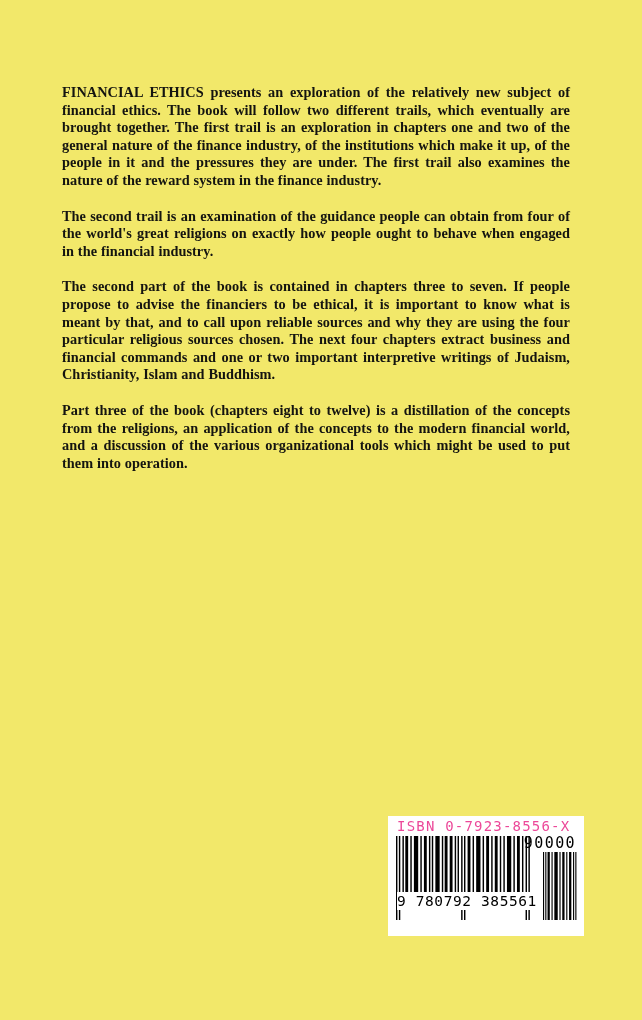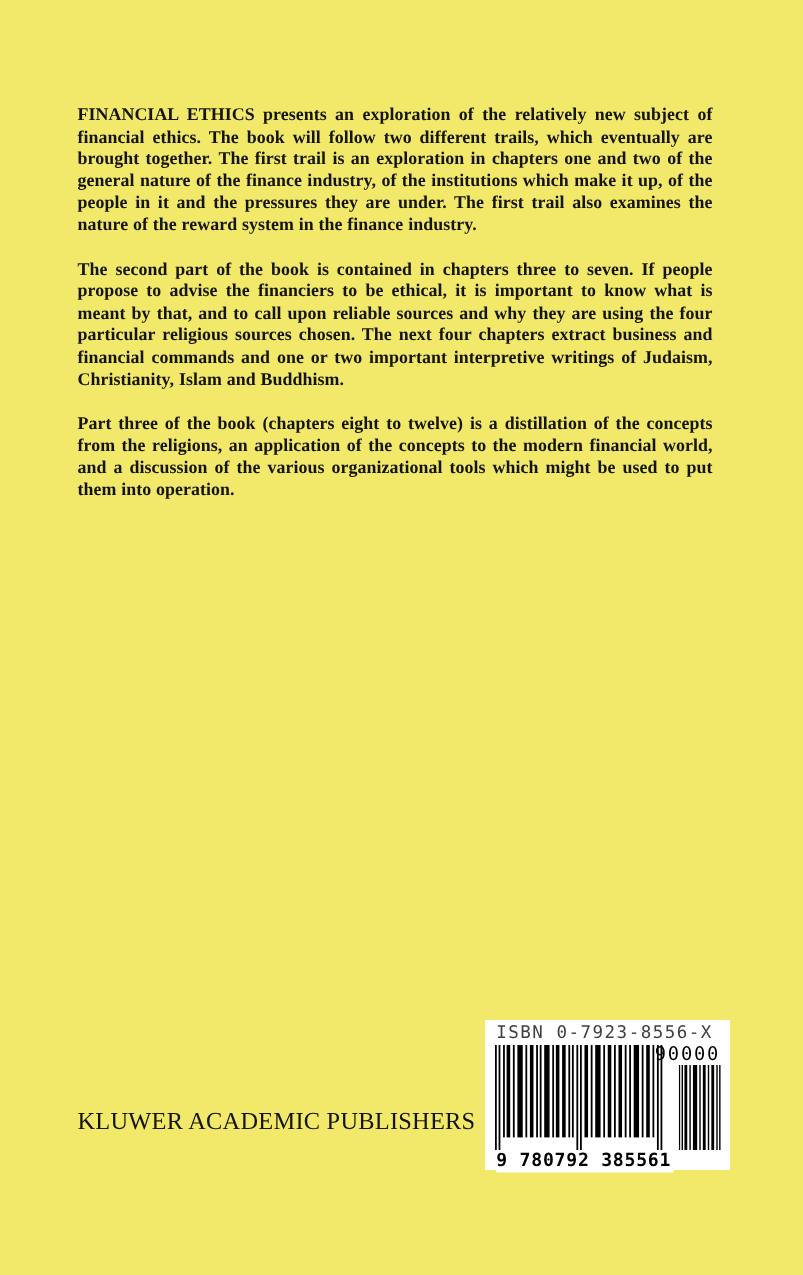--- a/index.html
+++ b/index.html
@@ -70,21 +70,21 @@
     background: #ffffff;
   }
   #barcode-isbn-line {
     position: absolute;
     left: 9px;
     top: 2px;
     font-family: "DejaVu Sans Mono", "Liberation Mono", monospace;
     font-size: 14px;
     line-height: 17px;
     letter-spacing: 1.2px;
-    color: #404040;
+    color: #ec4899;
     white-space: nowrap;
   }
   #addon-digits {
     position: absolute;
     right: 8px;
     top: 19px;
     font-family: "DejaVu Sans Mono", "Liberation Mono", monospace;
     font-size: 15px;
     line-height: 17px;
     letter-spacing: 1.4px;
@@ -103,45 +103,44 @@
   }
   #bars-addon {
     left: 155px;
     top: 36px;
     width: 34px;
     height: 68px;
   }
   #barcode-human-line {
     position: absolute;
     left: 9px;
-    top: 104px;
+    top: 76px;
     font-family: "DejaVu Sans Mono", "Liberation Mono", monospace;
     font-size: 14.5px;
     line-height: 17px;
     letter-spacing: 0.6px;
     color: #000;
     white-space: nowrap;
     background: #ffffff;
     padding: 1px 2px 0 0;
-    font-weight: bold;
   }
 </style>
 </head>
 <body>
 
 <div id="cover">
 
   <div id="blurb">
     <p class="para">FINANCIAL ETHICS presents an exploration of the relatively new subject of financial ethics. The book will follow two different trails, which eventually are brought together. The first trail is an exploration in chapters one and two of the general nature of the finance industry, of the institutions which make it up, of the people in it and the pressures they are under. The first trail also examines the nature of the reward system in the finance industry.</p>
+    <p class="para">The second trail is an examination of the guidance people can obtain from four of the world's great religions on exactly how people ought to behave when engaged in the financial industry.</p>
     <p class="para">The second part of the book is contained in chapters three to seven. If people propose to advise the financiers to be ethical, it is important to know what is meant by that, and to call upon reliable sources and why they are using the four particular religious sources chosen. The next four chapters extract business and financial commands and one or two important interpretive writings of Judaism, Christianity, Islam and Buddhism.</p>
     <p class="para">Part three of the book (chapters eight to twelve) is a distillation of the concepts from the religions, an application of the concepts to the modern financial world, and a discussion of the various organizational tools which might be used to put them into operation.</p>
   </div>
 
   <div id="publisher-block">
-    <div id="publisher-name">KLUWER ACADEMIC PUBLISHERS</div>
   </div>
 
   <div id="barcode-box">
     <div id="barcode-isbn-line">ISBN 0-7923-8556-X</div>
     <div id="addon-digits">90000</div>
 
     <svg class="bars" id="bars-main" viewBox="0 0 190 100" preserveAspectRatio="none">
       <g fill="#000000">
         <rect x="0" y="0" width="2" height="100"></rect>
         <rect x="4" y="0" width="2" height="100"></rect>

